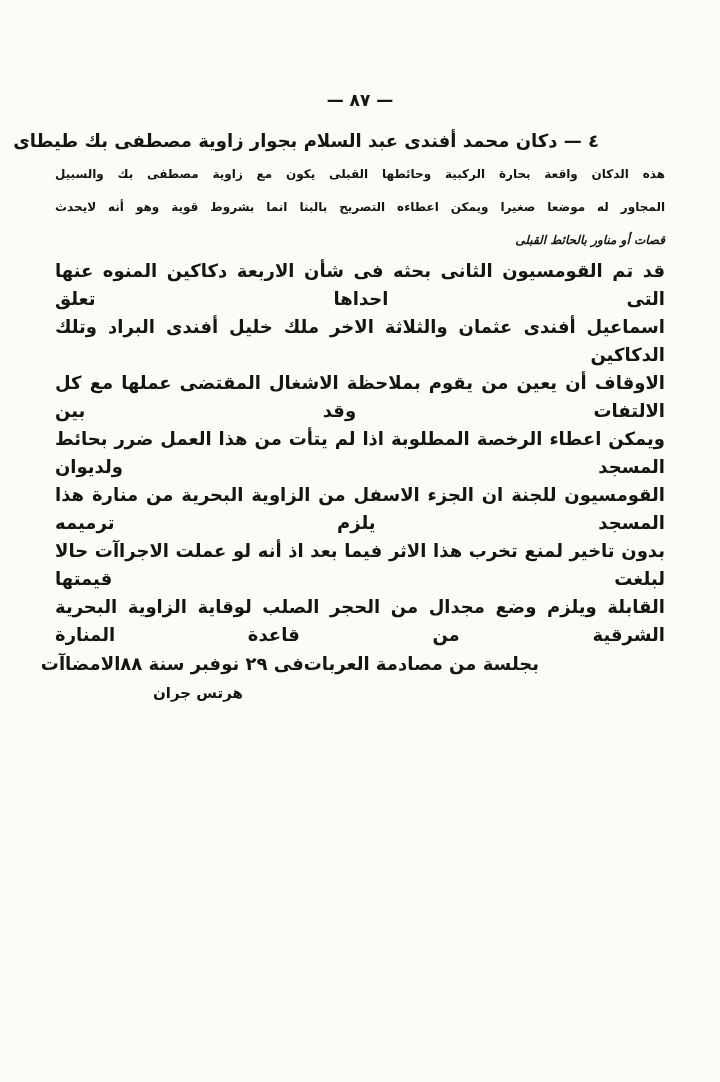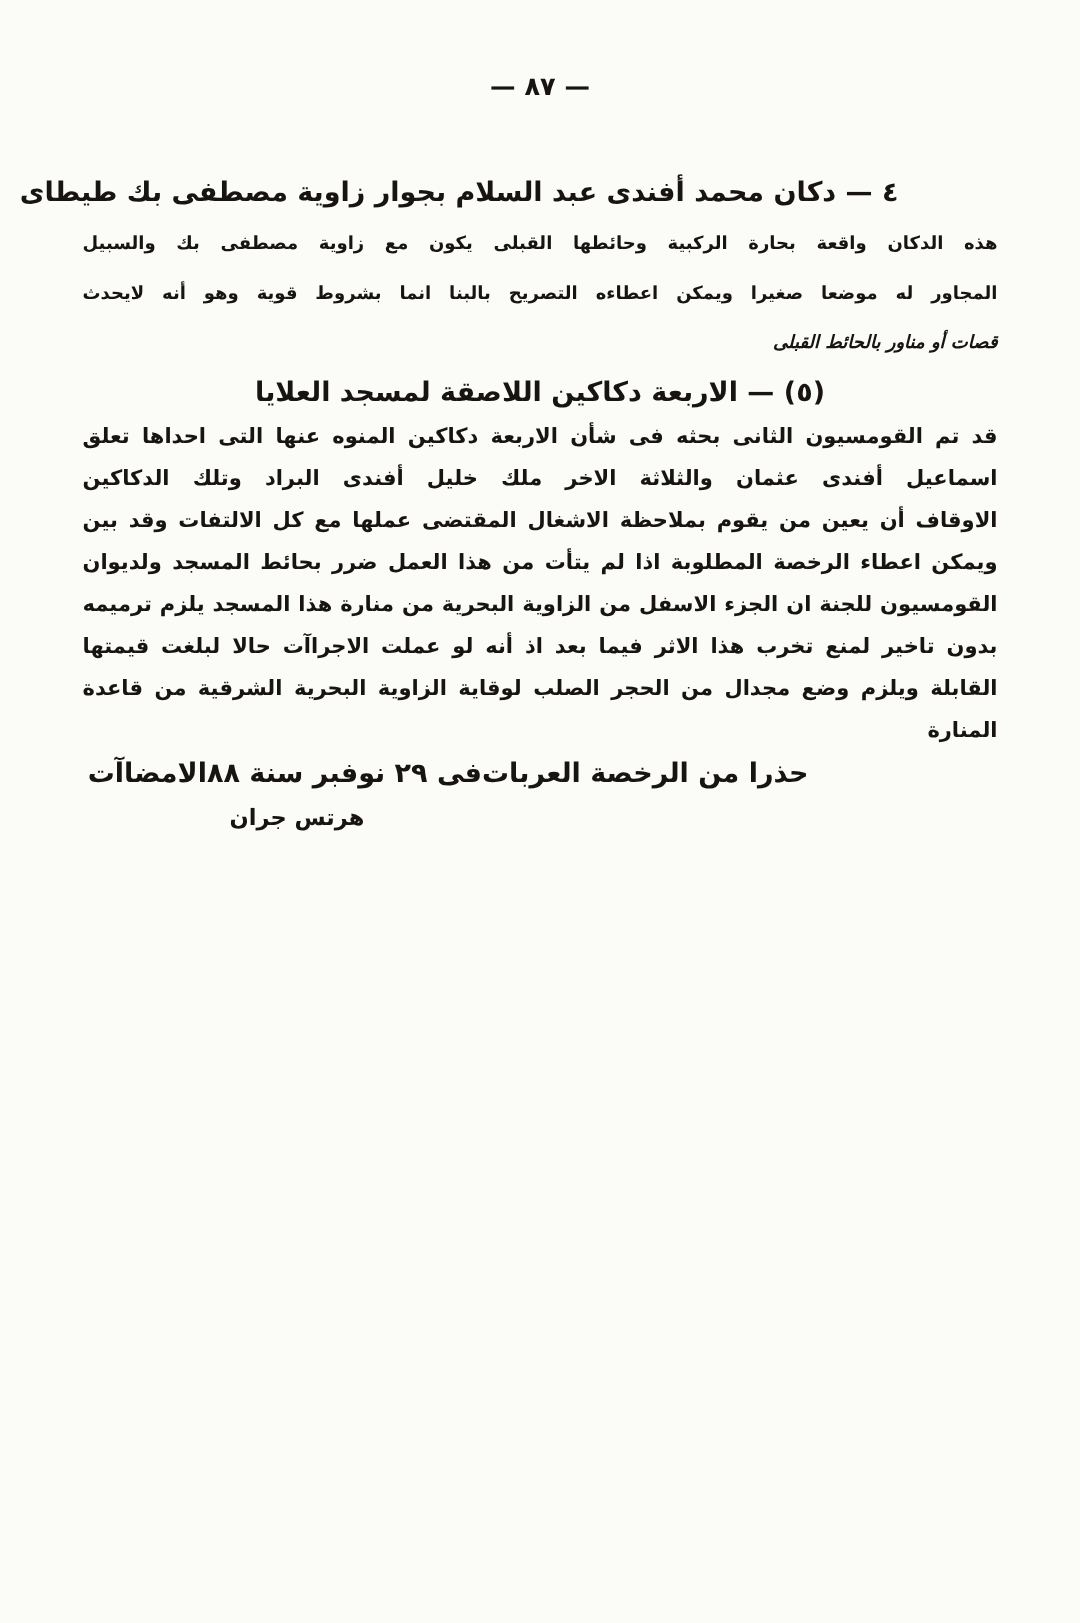--- a/index.html
+++ b/index.html
@@ -8,29 +8,29 @@
     width:720px; height:1082px;
     margin:0 auto;
     background:#fbfbf8;
     color:#171411;
     font-family:"DejaVu Sans", sans-serif;
     font-weight:700;
     direction:rtl;
     overflow:hidden;
   }
   .page-number {
-    padding-top:48px;
+    padding-top:90px;
     text-align:center;
     font-size:17px;
     letter-spacing:3px;
     direction:rtl;
   }
   .content {
     position:absolute;
-    top:112px; right:55px; left:55px;
+    top:124px; right:55px; left:55px;
   }
   .heading-4 {
     font-size:18px;
     line-height:34px;
     text-align:right;
     text-indent:66px;
     white-space:nowrap;
   }
   .para-4 .line {
     font-size:12px;
@@ -42,21 +42,21 @@
     text-align-last:right;
     font-style:italic;
   }
   .heading-5 {
     font-size:18px;
     line-height:30px;
     margin-top:2px;
     text-align:center;
   }
   .para-5 .line {
-    font-size:14px;
+    font-size:18px;
     line-height:28px;
     text-align:justify;
     text-align-last:justify;
   }
   .closing-line {
     display:flex;
     justify-content:space-between;
     align-items:baseline;
     padding:0 126px 0 112px;
     font-size:18px;
@@ -80,34 +80,33 @@
   <div class="content">
 
     <div class="heading-4">٤ — دكان محمد أفندى عبد السلام بجوار زاوية مصطفى بك طيطاى</div>
 
     <div class="para-4">
       <div class="line">هذه الدكان واقعة بحارة الركبية وحائطها القبلى يكون مع زاوية مصطفى بك والسبيل</div>
       <div class="line">المجاور له موضعا صغيرا ويمكن اعطاءه التصريح بالبنا انما بشروط قوية وهو أنه لايحدث</div>
       <div class="line short">قصات أو مناور بالحائط القبلى</div>
     </div>
 
-    <div class="heading-5">(٥) — الاربعة دكاكين اللاصقة لمسجد العلايا</div>
 
     <div class="para-5">
       <div class="line">قد تم القومسيون الثانى بحثه فى شأن الاربعة دكاكين المنوه عنها التى احداها تعلق</div>
       <div class="line">اسماعيل أفندى عثمان والثلاثة الاخر ملك خليل أفندى البراد وتلك الدكاكين</div>
       <div class="line">الاوقاف أن يعين من يقوم بملاحظة الاشغال المقتضى عملها مع كل الالتفات وقد بين</div>
       <div class="line">ويمكن اعطاء الرخصة المطلوبة اذا لم يتأت من هذا العمل ضرر بحائط المسجد ولديوان</div>
       <div class="line">القومسيون للجنة ان الجزء الاسفل من الزاوية البحرية من منارة هذا المسجد يلزم ترميمه</div>
       <div class="line">بدون تاخير لمنع تخرب هذا الاثر فيما بعد اذ أنه لو عملت الاجراآت حالا لبلغت قيمتها</div>
       <div class="line">القابلة ويلزم وضع مجدال من الحجر الصلب لوقاية الزاوية البحرية الشرقية من قاعدة المنارة</div>
     </div>
 
     <div class="closing-line">
-      <span>حذرا من الرخصة العربات</span>
+      <span>بجلسة من مصادمة العربات</span>
       <span>فى ٢٩ نوفبر سنة ٨٨</span>
       <span>الامضاآت</span>
     </div>
 
     <div class="signature-name">هرتس جران</div>
 
   </div>
 </div>
 
 </body></html>

